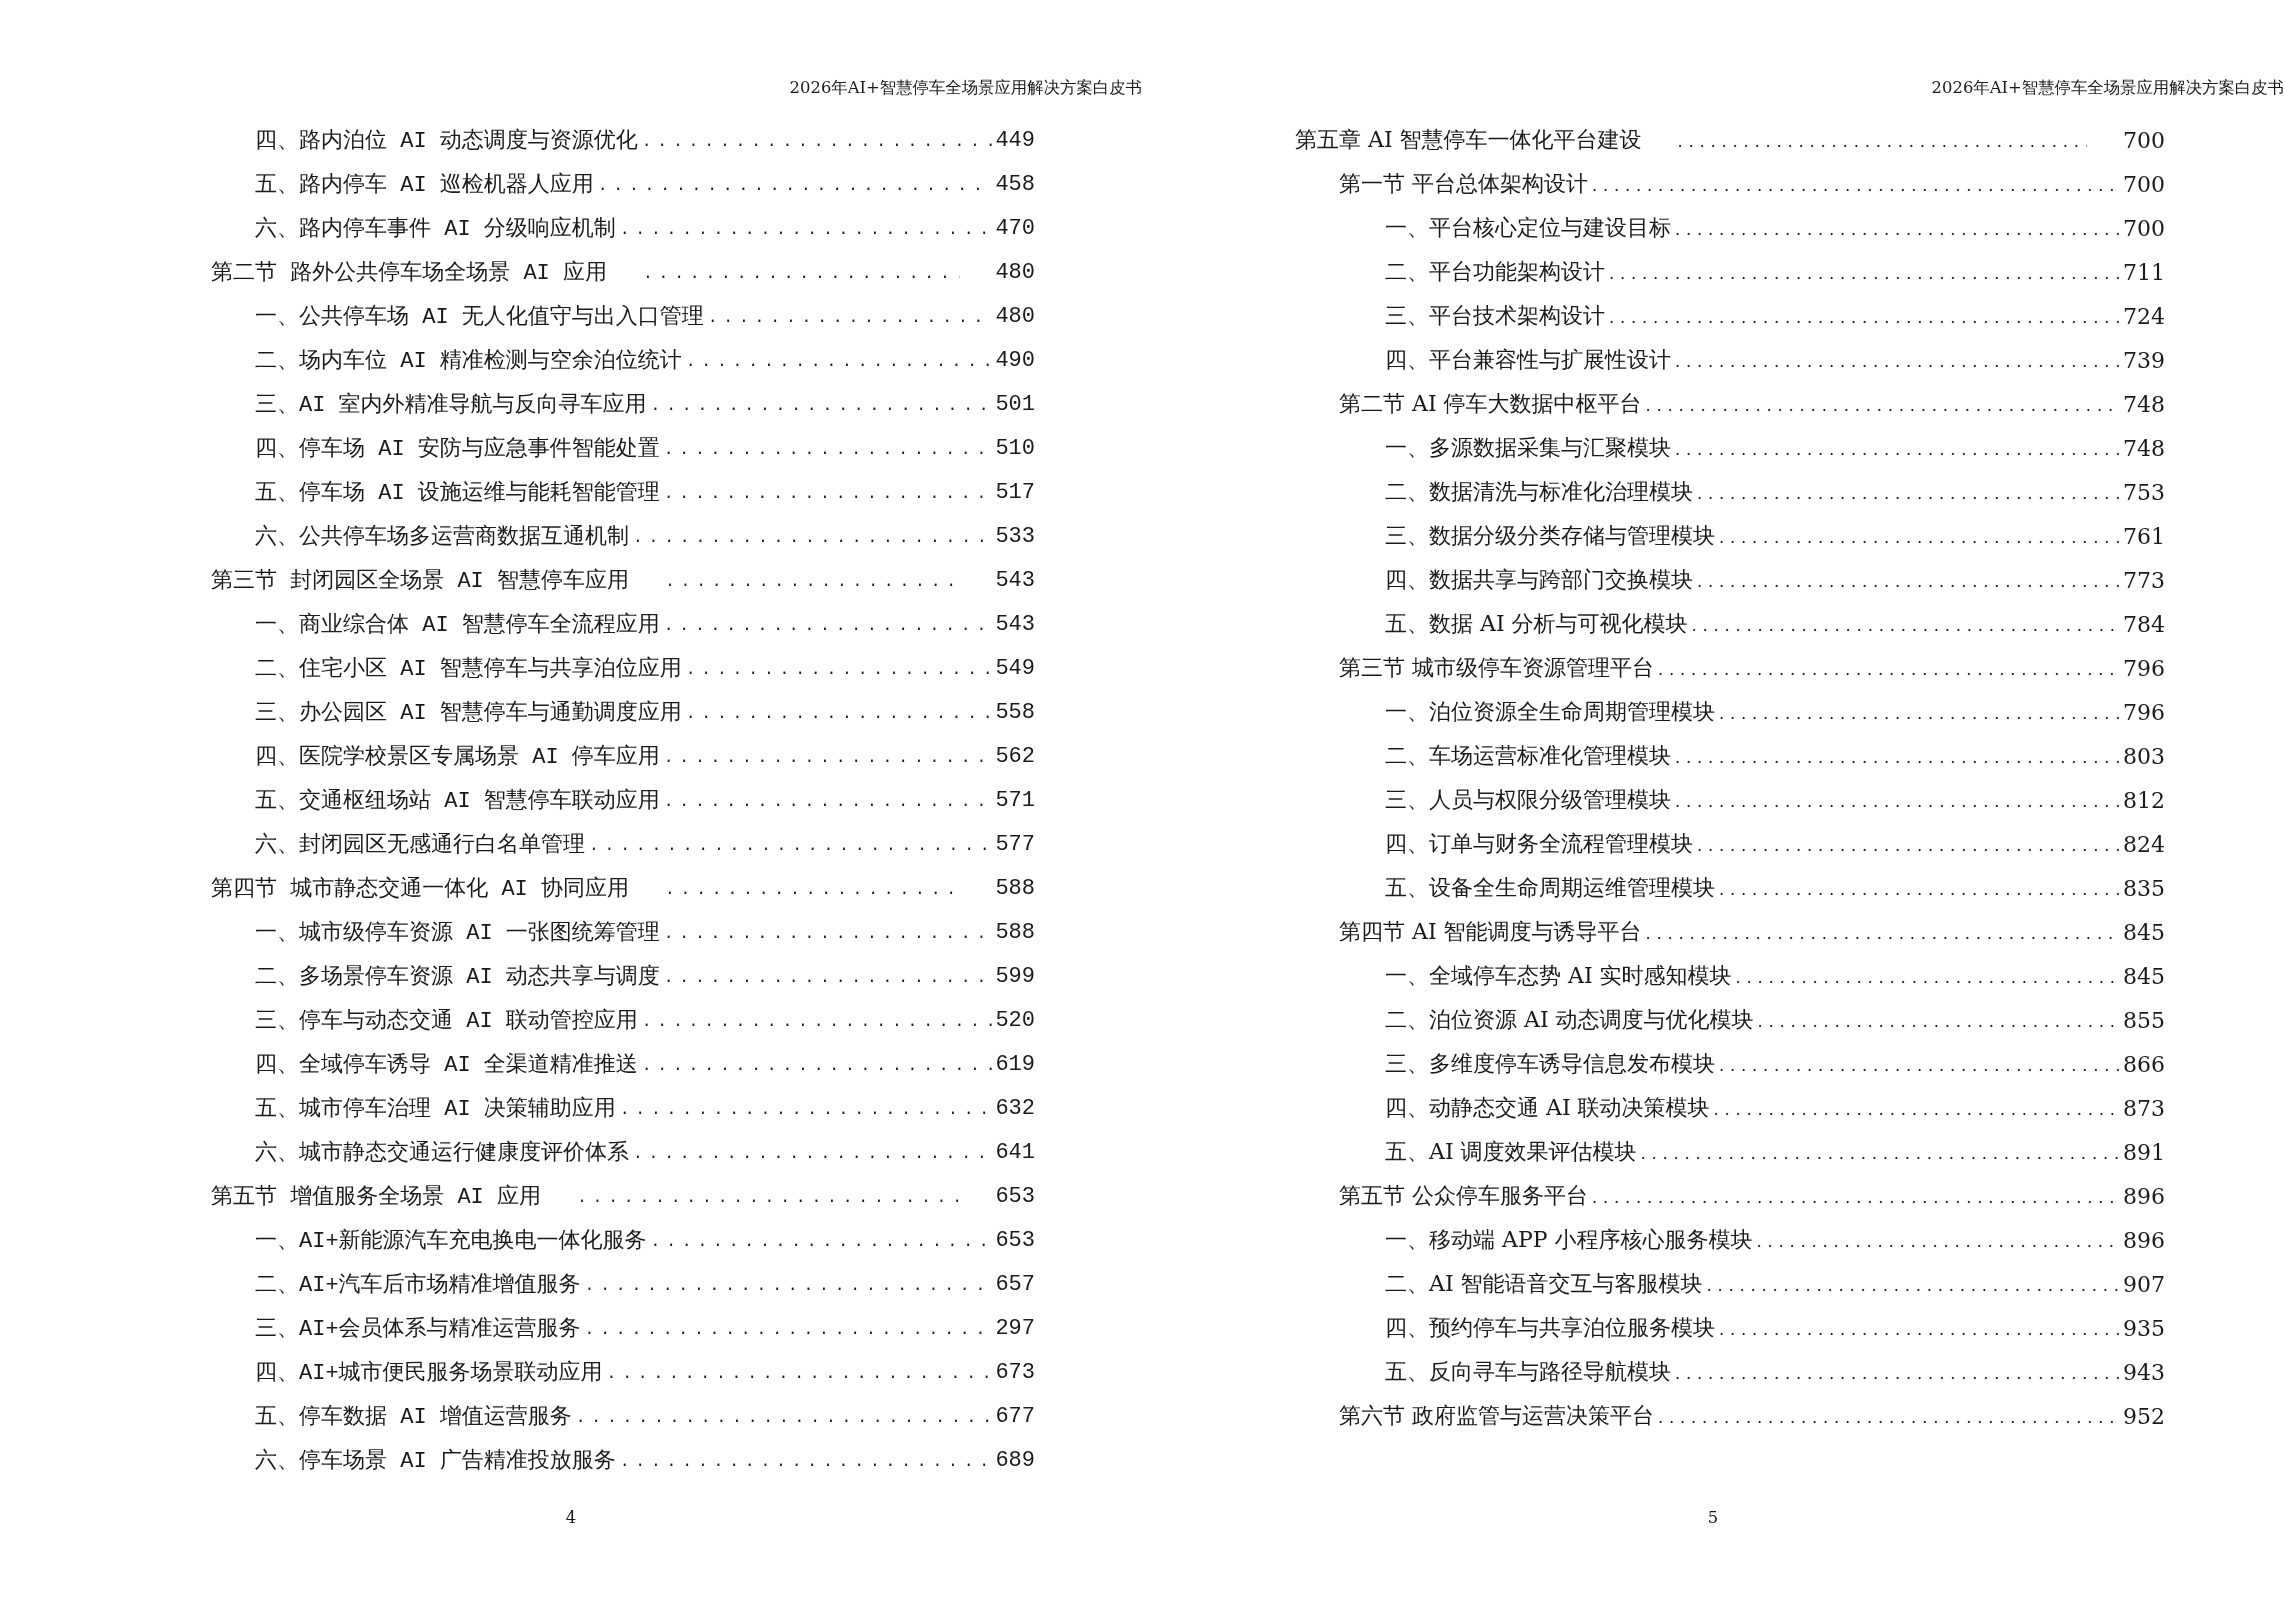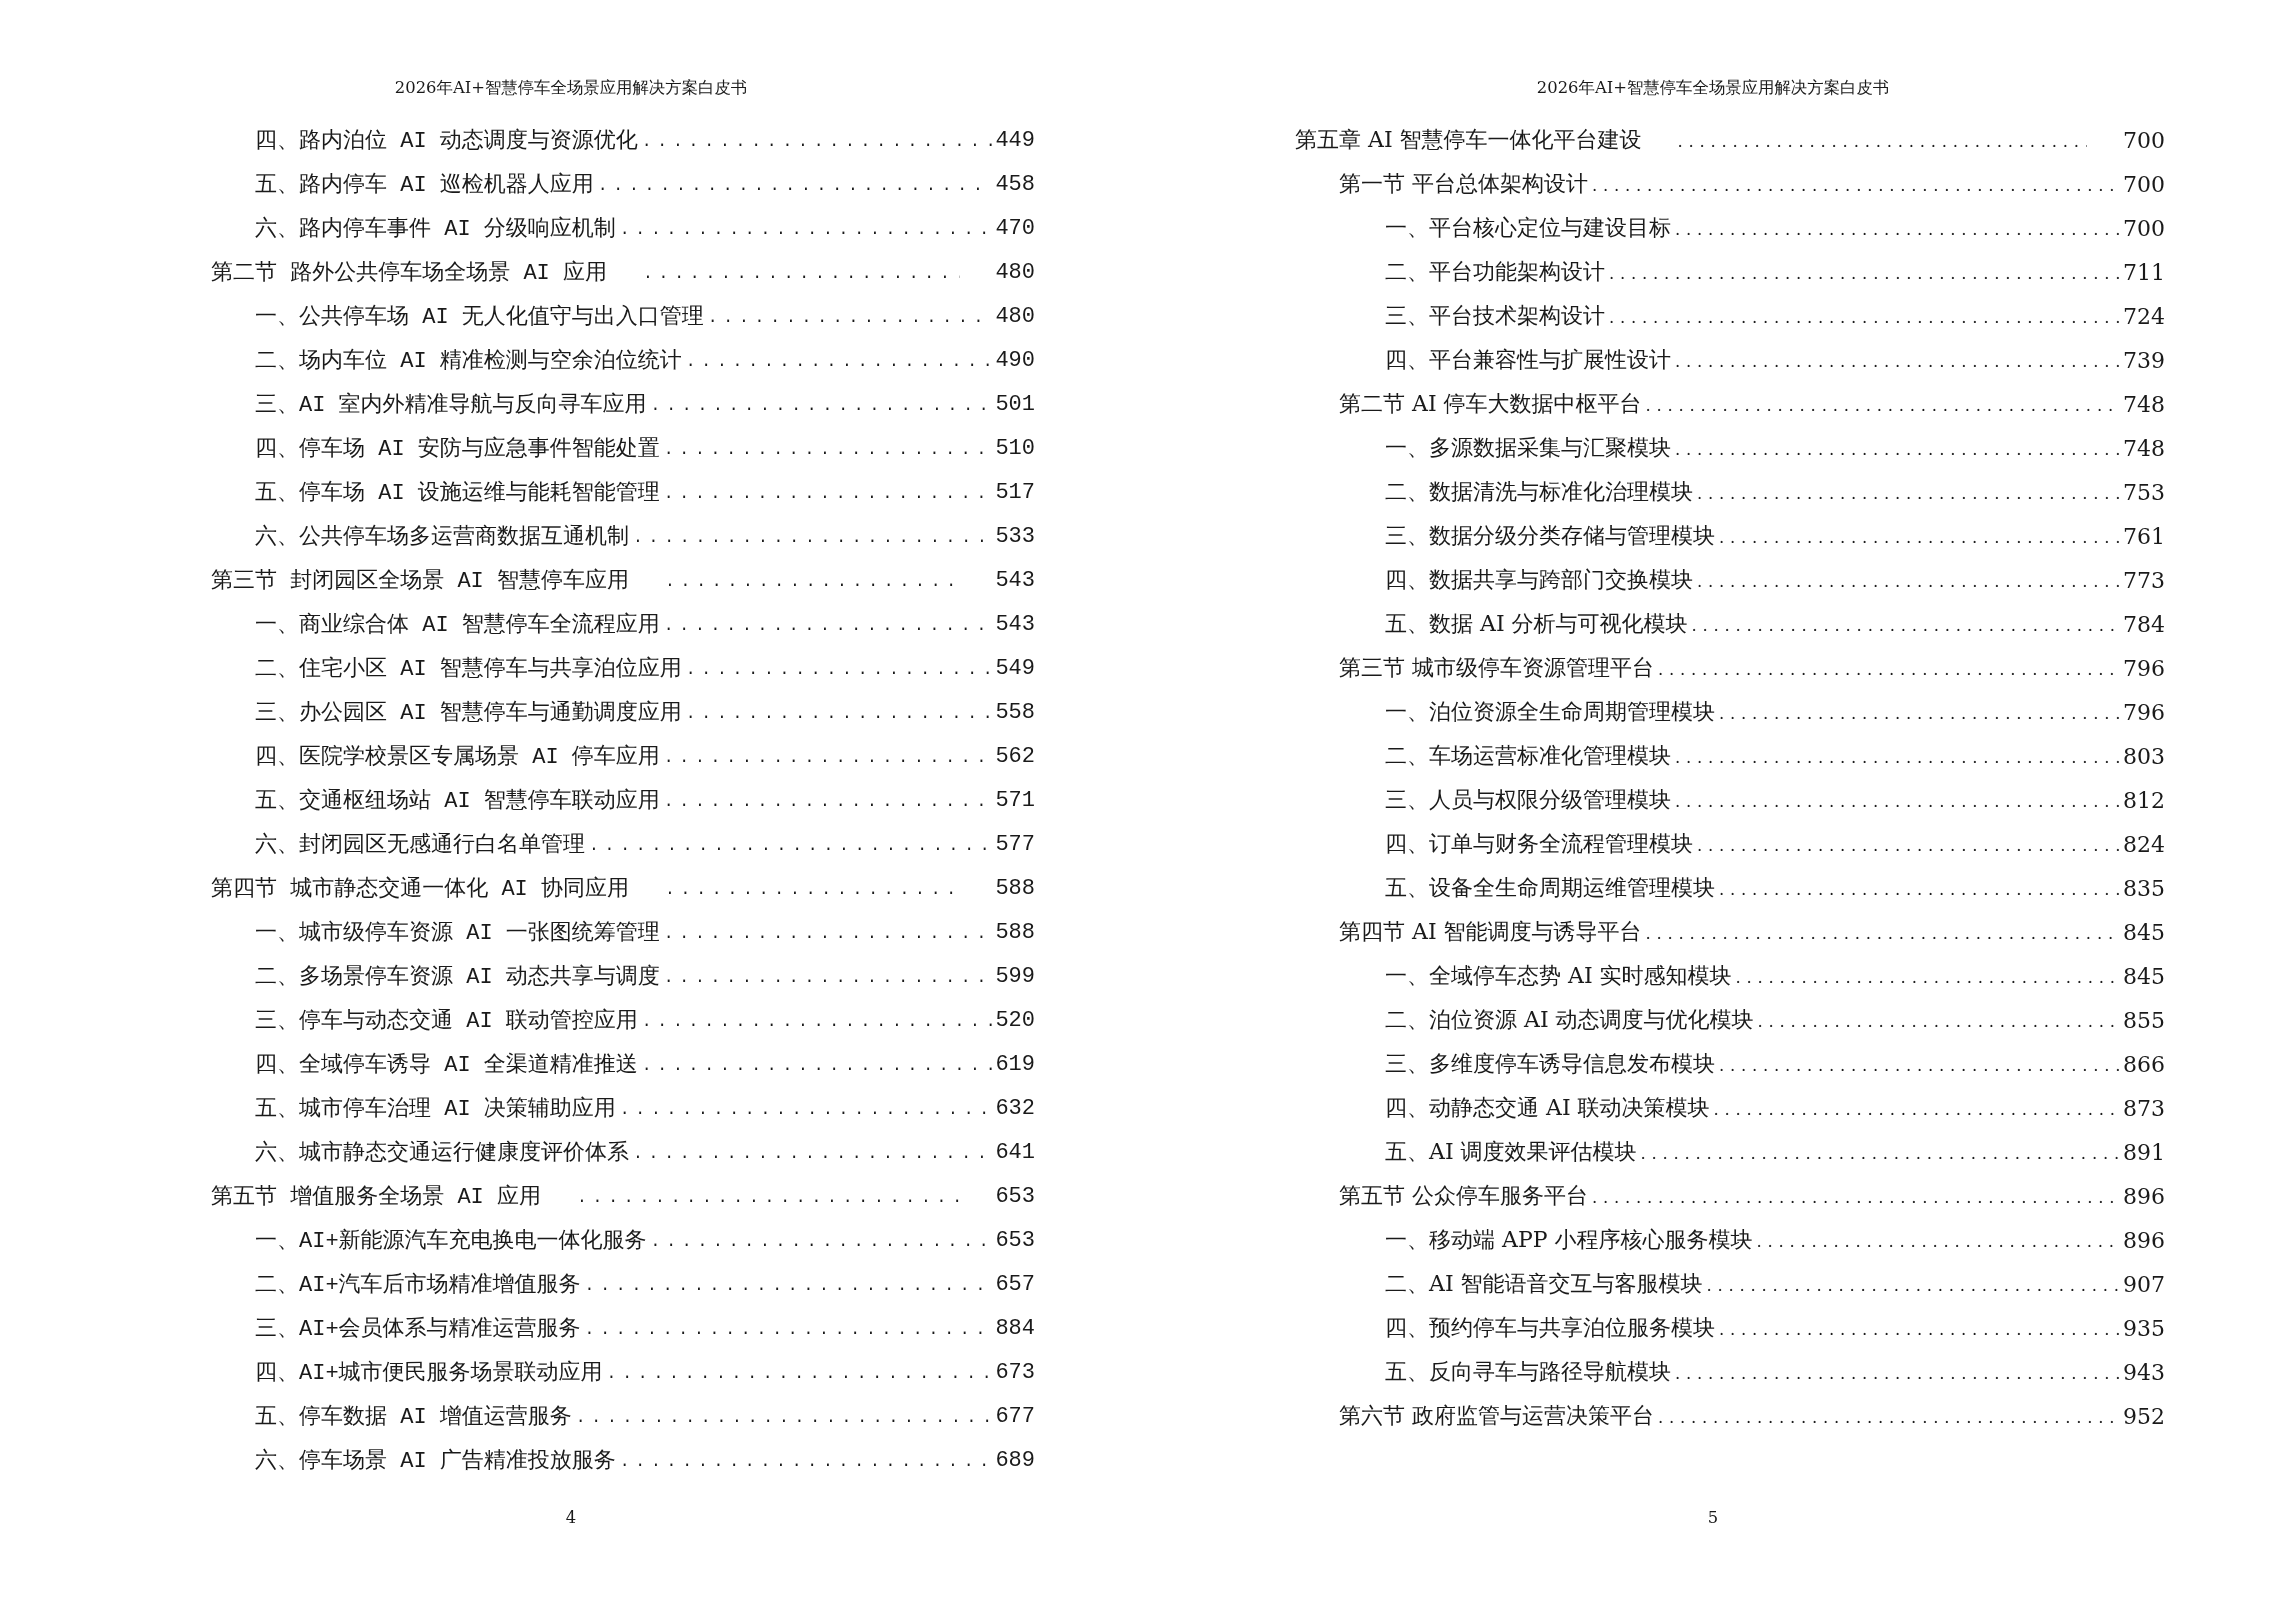--- a/index.html
+++ b/index.html
@@ -1,21 +1,21 @@
 <!DOCTYPE html>
 <html style="font-size:7.7px"><head>
 <meta charset="utf-8">
 <style>
   html, body { margin:0; padding:0; background:#ffffff; }
   body { width:2284px; height:1622px; position:relative; overflow:hidden;
          font-family:"DejaVu Serif","Liberation Serif",serif; color:#1a1a1a; }
   .page { position:absolute; top:0; height:1622px; }
   .page.left { left:0; width:1142px; }
   .page.right { left:1142px; width:1142px; }
-  .header { position:absolute; top:77px; width:100%; text-align:center; font-size:16.4px; letter-spacing:0px; }
+  .header { position:absolute; top:77px; width:100%; text-align:right; font-size:16.4px; letter-spacing:0px; }
   .footer { position:absolute; top:1508px; width:100%; text-align:center; font-size:16.4px; }
   .toc { position:absolute; top:118px; margin:0; padding:0; list-style:none; }
   .page.left .toc { left:211px; width:824px;font-family:Liberation Mono, monospace; }
   .page.right .toc { left:153px; width:870px; }
   .row { height:44px; display:flex; align-items:center; font-size:22px; white-space:nowrap; }
   .row .title { flex:0 0 auto; }
   .row .dots { flex:1 1 auto; overflow:hidden; margin:0 3.9px; position:relative; height:22px; }
   .row .dots::before { content:"................................................................................................................................................................................................................................................"; position:absolute; left:0; bottom:1px; letter-spacing:5.8px; font-size:16.4px; line-height:16.4px; }
   .row .num { flex:0 0 auto; text-align:right; min-width:34px; }
   .lvl1 { padding-left:0;gap:32px; }
@@ -159,21 +159,21 @@
         <span class="num">653</span>
       </li>
       <li class="row lvl2">
         <span class="title">二、AI+汽车后市场精准增值服务</span>
         <span class="dots"></span>
         <span class="num">657</span>
       </li>
       <li class="row lvl2">
         <span class="title">三、AI+会员体系与精准运营服务</span>
         <span class="dots"></span>
-        <span class="num">884</span>
+        <span class="num">297</span>
       </li>
       <li class="row lvl2">
         <span class="title">四、AI+城市便民服务场景联动应用</span>
         <span class="dots"></span>
         <span class="num">673</span>
       </li>
       <li class="row lvl2">
         <span class="title">五、停车数据 AI 增值运营服务</span>
         <span class="dots"></span>
         <span class="num">677</span>

